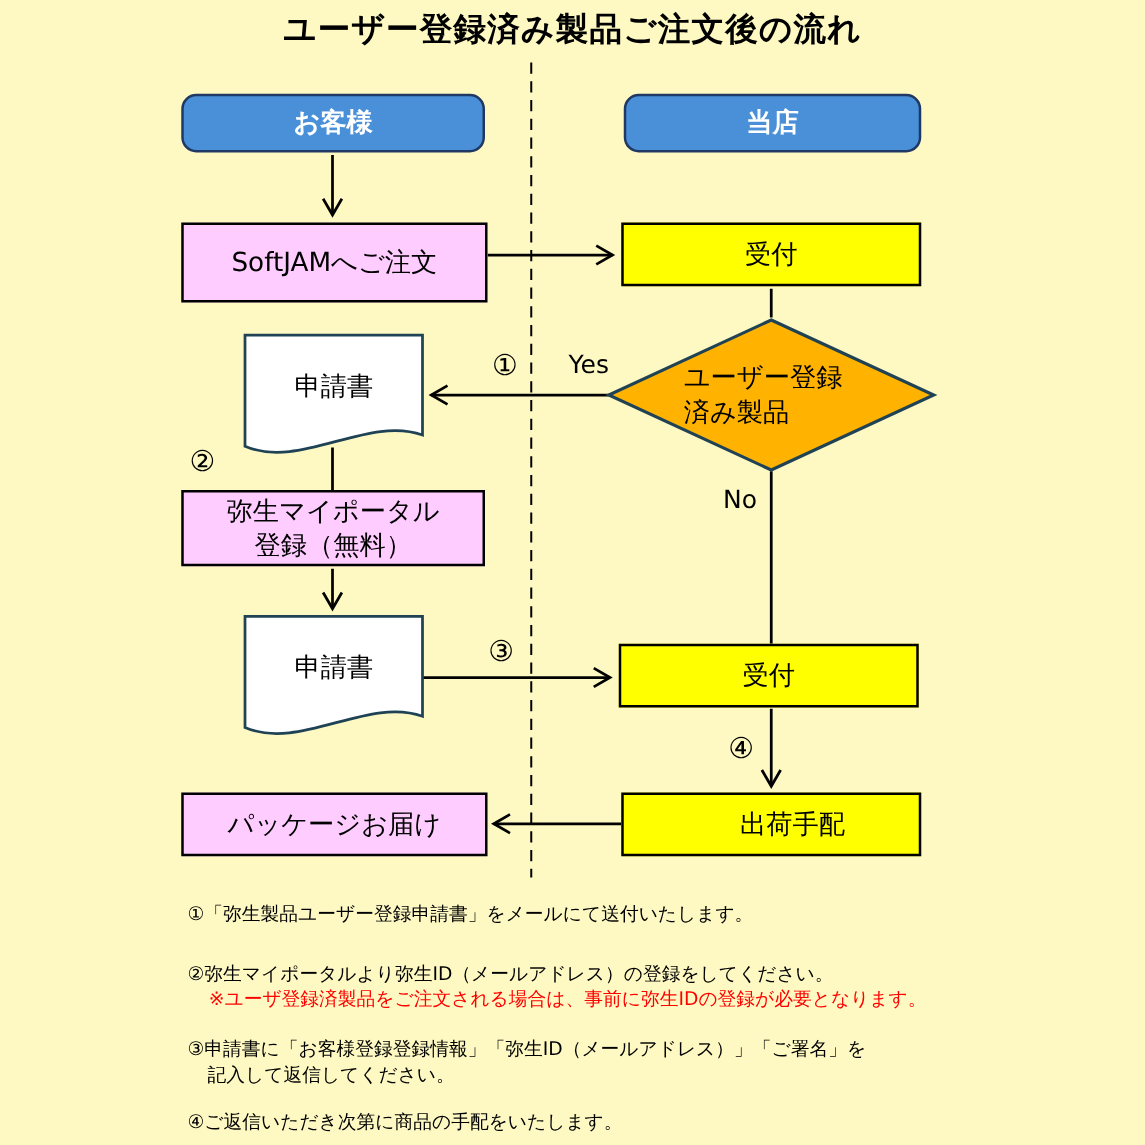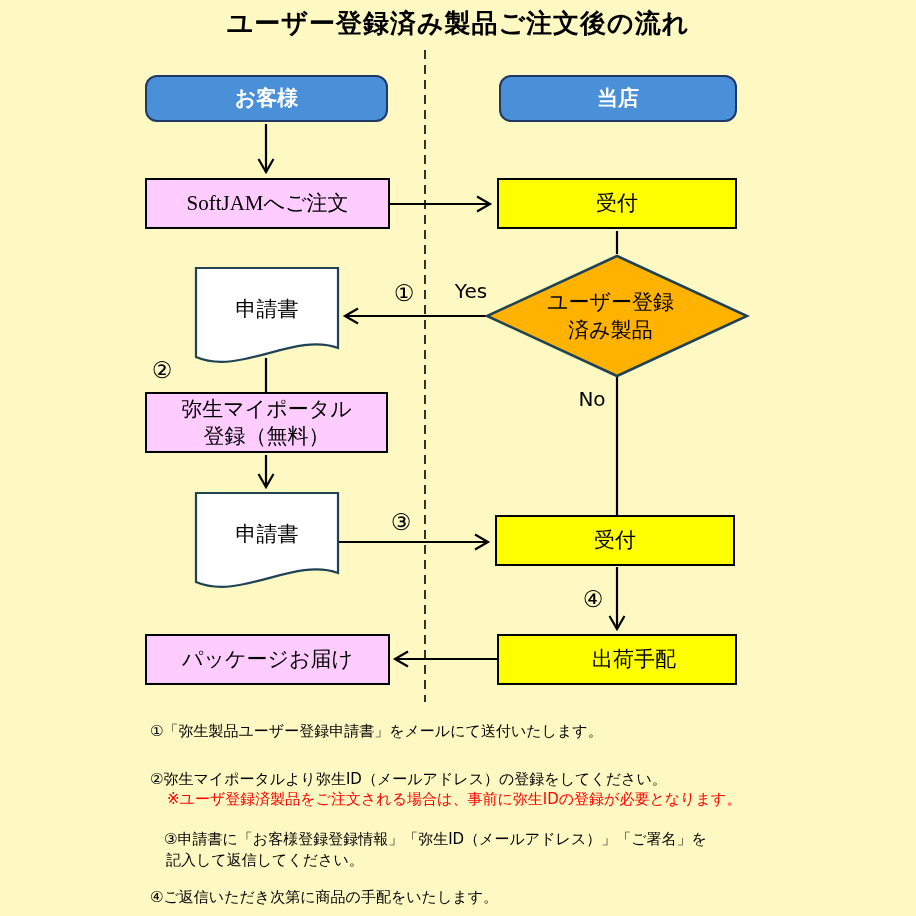--- a/index.html
+++ b/index.html
@@ -59,45 +59,45 @@
 
     <polygon points="617,256 747,316 617,376 487,316" fill="#FFB300" stroke="#1F4254" stroke-width="2.5"></polygon>
 
     <path d="M196,268 H338 V348 C294,332 240,376 196,357 Z" fill="#fff" stroke="#1F4254" stroke-width="2.2"></path>
     <path d="M196,493 H338 V573 C294,557 240,601 196,582 Z" fill="#fff" stroke="#1F4254" stroke-width="2.2"></path>
   </svg>
 
   <div class="box lane" style="left:145px;top:75px;width:243px;height:47px;">お客様</div>
   <div class="box lane" style="left:499px;top:75px;width:238px;height:47px;">当店</div>
 
-  <div class="box pink" style="left:145px;top:178px;width:245px;height:51px;font-family:Liberation Serif, serif;">SoftJAMへご注文</div>
+  <div class="box pink" style="left:145px;top:178px;width:245px;height:64px;">SoftJAMへご注文</div>
   <div class="box yellow" style="left:497px;top:178px;width:240px;height:51px;">受付</div>
   <div class="box pink" style="left:145px;top:392px;width:243px;height:61px;flex-direction:column;">
     <div>弥生マイポータル</div>
     <div>登録（無料）</div>
   </div>
   <div class="box yellow" style="left:495px;top:515px;width:240px;height:51px;">受付</div>
   <div class="box yellow" style="left:497px;top:634px;width:240px;height:51px;padding-left:34px;">出荷手配</div>
   <div class="box pink" style="left:145px;top:634px;width:245px;height:51px;">パッケージお届け</div>
 
   <div class="docText" style="left:196px;top:270px;width:142px;height:78px;">申請書</div>
   <div class="docText" style="left:196px;top:495px;width:142px;height:78px;">申請書</div>
 
-  <div class="decisionText" style="left:547px;top:288px;text-align:center;">
+  <div class="decisionText" style="left:547px;top:288px;">
     <div>ユーザー登録</div>
     <div>済み製品</div>
   </div>
 
   <div class="edgeLabel num" style="left:404px;top:293px;">①</div>
   <div class="edgeLabel yn" style="left:471px;top:291px;">Yes</div>
   <div class="edgeLabel num" style="left:162px;top:370px;">②</div>
   <div class="edgeLabel num" style="left:401px;top:522px;">③</div>
   <div class="edgeLabel yn" style="left:592px;top:399px;">No</div>
   <div class="edgeLabel num" style="left:593px;top:599px;">④</div>
 
   <div class="note" style="left:150px;top:722px;">①「弥生製品ユーザー登録申請書」をメールにて送付いたします。</div>
   <div class="note" style="left:150px;top:770px;">②弥生マイポータルより弥生ID（メールアドレス）の登録をしてください。</div>
   <div class="note note-red" style="left:167px;top:790px;">※ユーザ登録済製品をご注文される場合は、事前に弥生IDの登録が必要となります。</div>
-  <div class="note" style="left:150px;top:830px;margin-left:14px;">③申請書に「お客様登録登録情報」「弥生ID（メールアドレス）」「ご署名」を</div>
+  <div class="note" style="left:150px;top:830px;">③申請書に「お客様登録登録情報」「弥生ID（メールアドレス）」「ご署名」を</div>
   <div class="note" style="left:166px;top:851px;">記入して返信してください。</div>
   <div class="note" style="left:150px;top:888px;">④ご返信いただき次第に商品の手配をいたします。</div>
 
 </div>
 
 </body></html>

